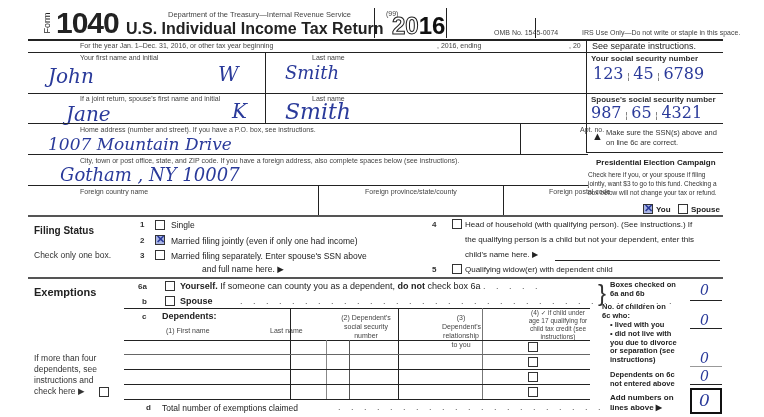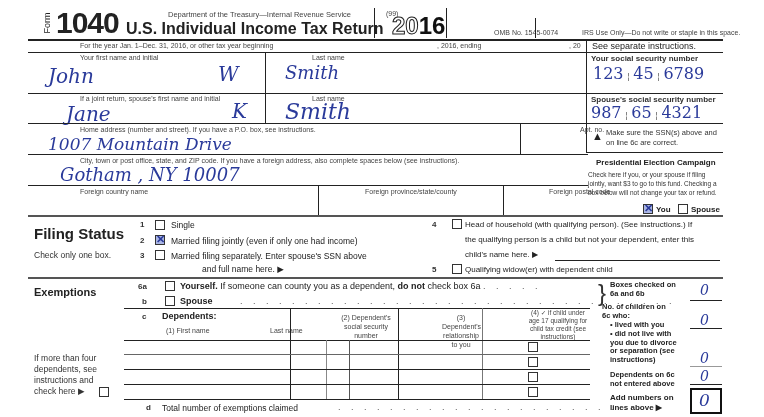--- a/index.html
+++ b/index.html
@@ -87,21 +87,21 @@
 <div class="abs tiny" style="left:507px;top:188px;">Foreign postal code</div>
 
 <div class="abs bold" style="left:596px;top:158px;font-size:8px;">Presidential Election Campaign</div>
 <div class="abs" style="left:588px;top:170px;width:136px;font-size:6.5px;line-height:9px;color:#333;">Check here if you, or your spouse if filing jointly, want $3 to go to this fund. Checking a box below will not change your tax or refund.</div>
 <div class="cb checked" style="left:643px;top:204px;"></div>
 <div class="abs bold" style="left:656px;top:205px;font-size:8px;">You</div>
 <div class="cb" style="left:678px;top:204px;"></div>
 <div class="abs bold" style="left:691px;top:205px;font-size:8px;">Spouse</div>
 <div class="hline thick" style="left:28px;top:215px;width:695px;background:#555;"></div>
 
-<div class="abs bold" style="left:34px;top:225px;font-size:15px;">Filing Status</div>
+<div class="abs bold" style="left:34px;top:225px;font-size:10px;">Filing Status</div>
 <div class="abs" style="left:34px;top:250px;width:80px;font-size:8.5px;line-height:11px;color:#333;">Check only one box.</div>
 
 <div class="abs bold small" style="left:140px;top:220px;">1</div>
 <div class="cb" style="left:155px;top:220px;"></div>
 <div class="abs" style="left:171px;top:220px;font-size:8.5px;">Single</div>
 
 <div class="abs bold small" style="left:140px;top:236px;">2</div>
 <div class="cb checked" style="left:155px;top:235px;"></div>
 <div class="abs" style="left:171px;top:236px;font-size:8.5px;">Married filing jointly (even if only one had income)</div>
 

